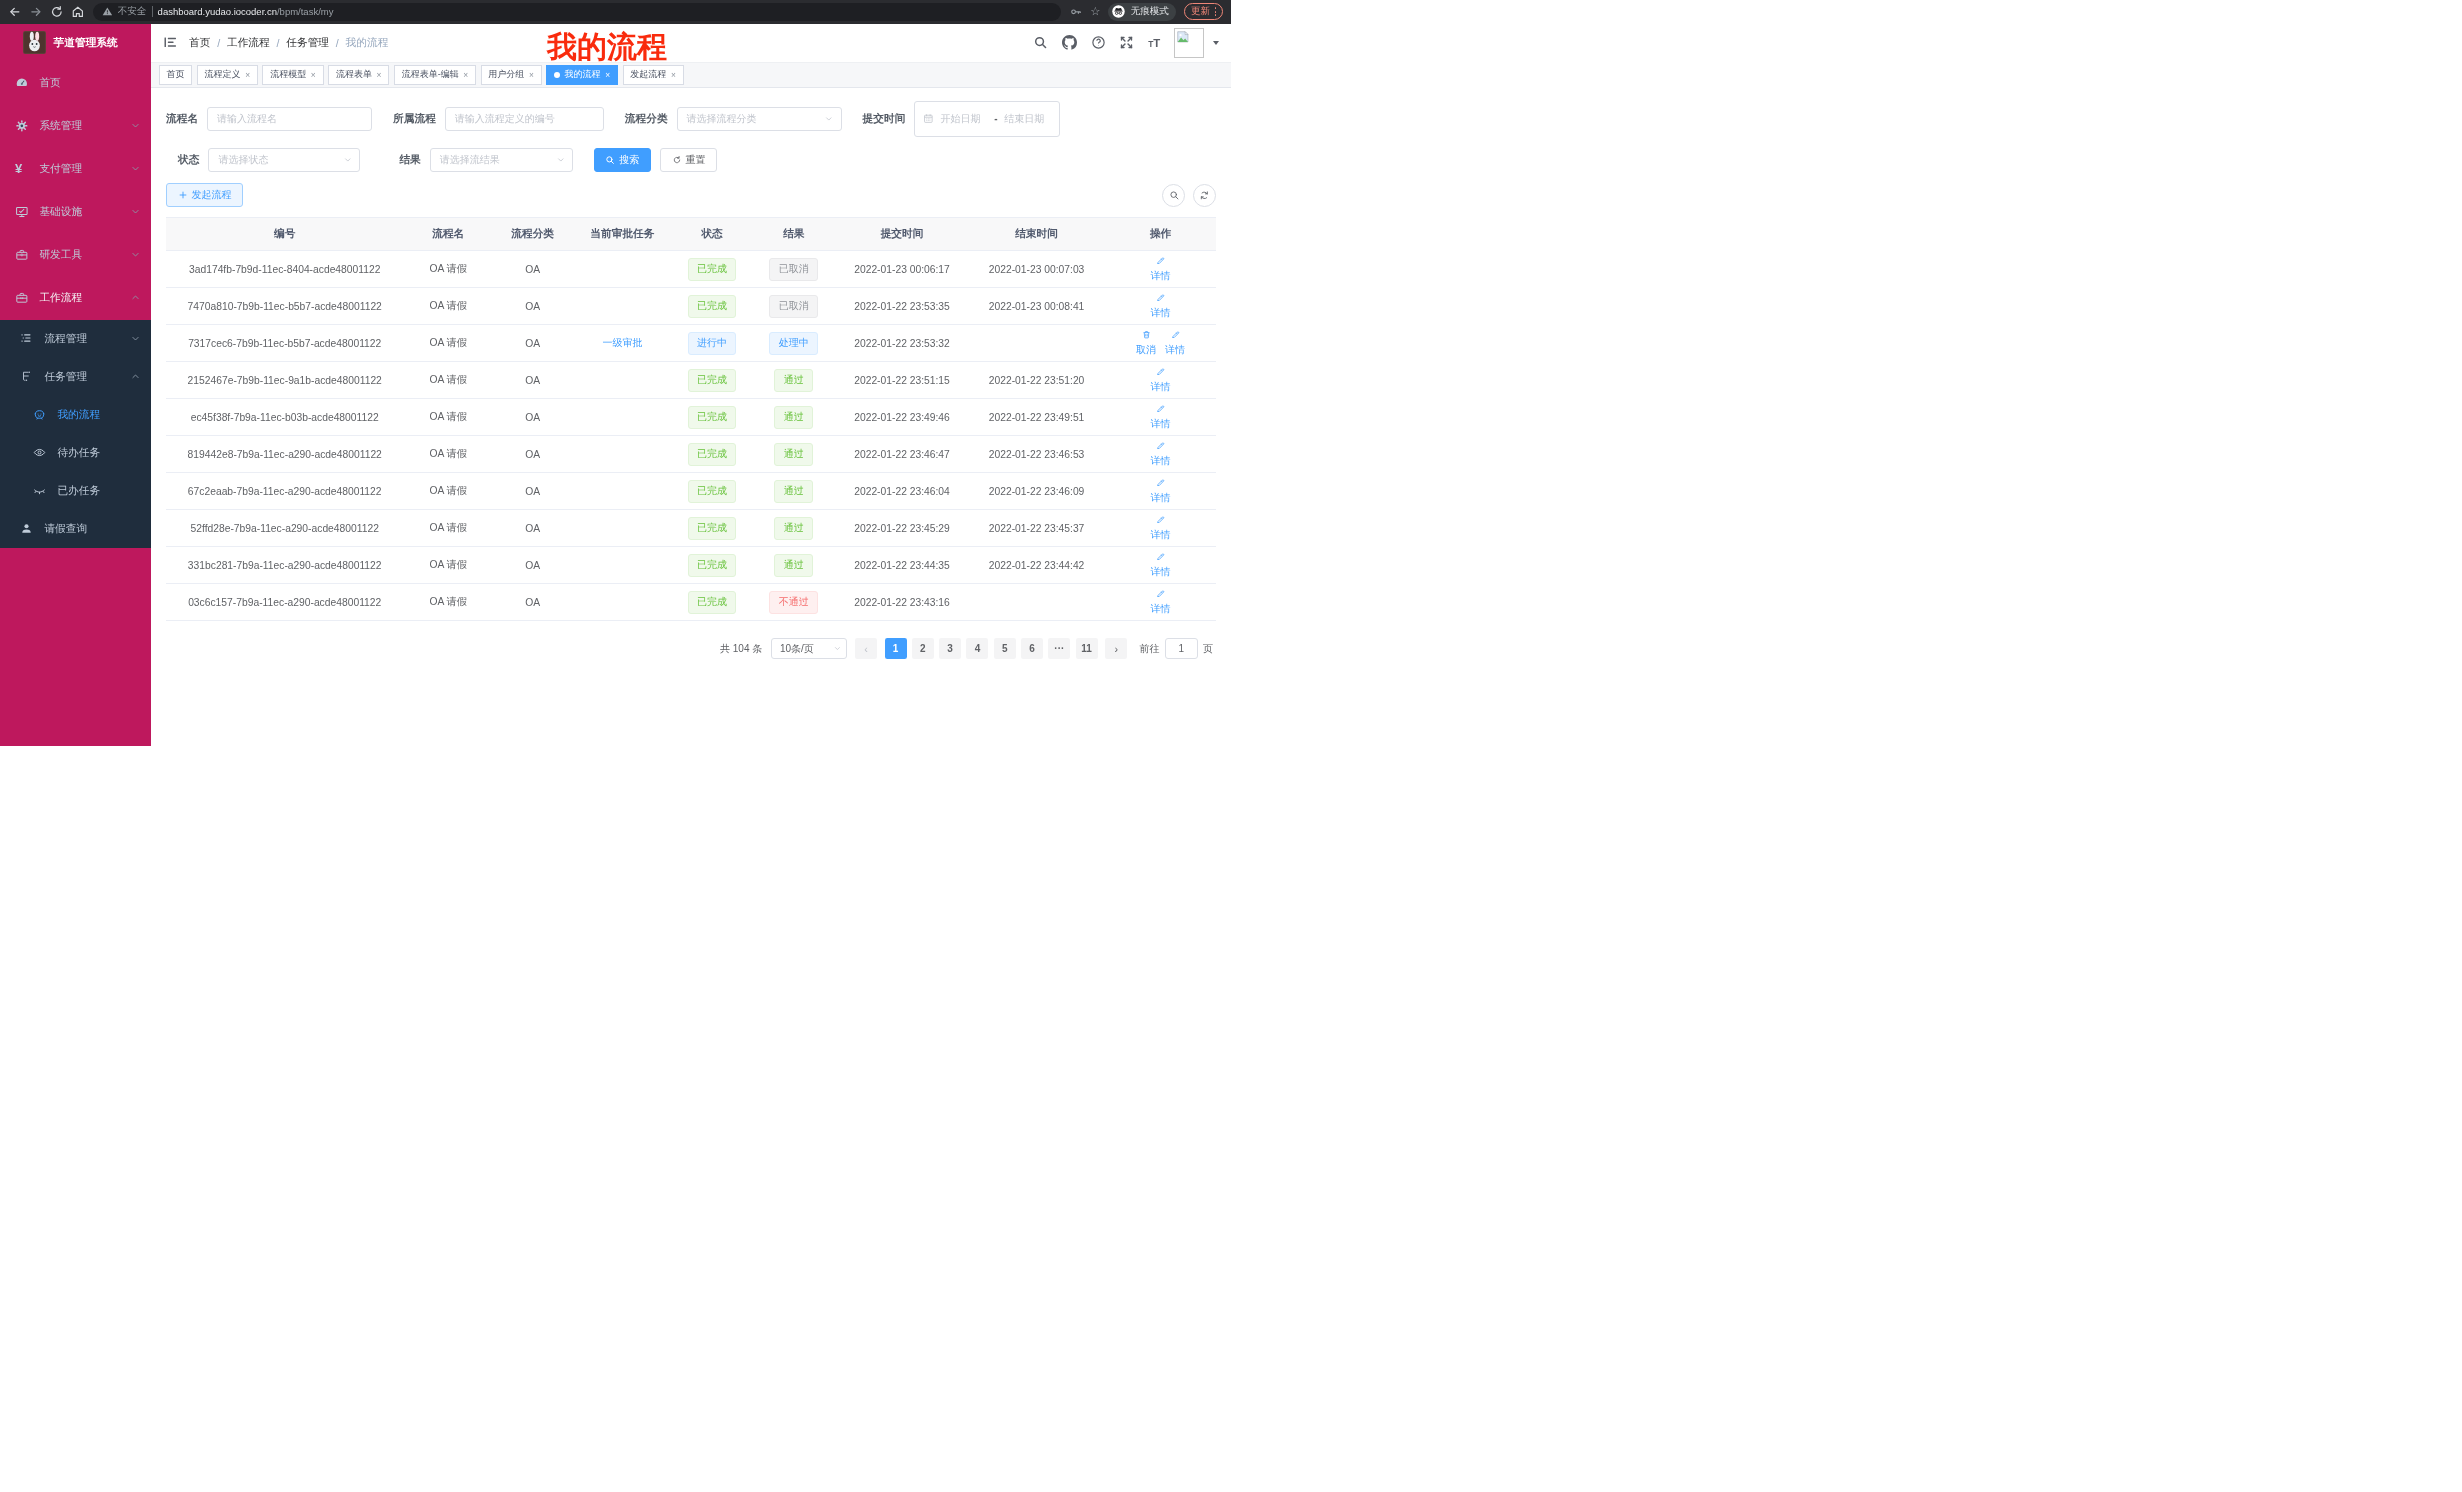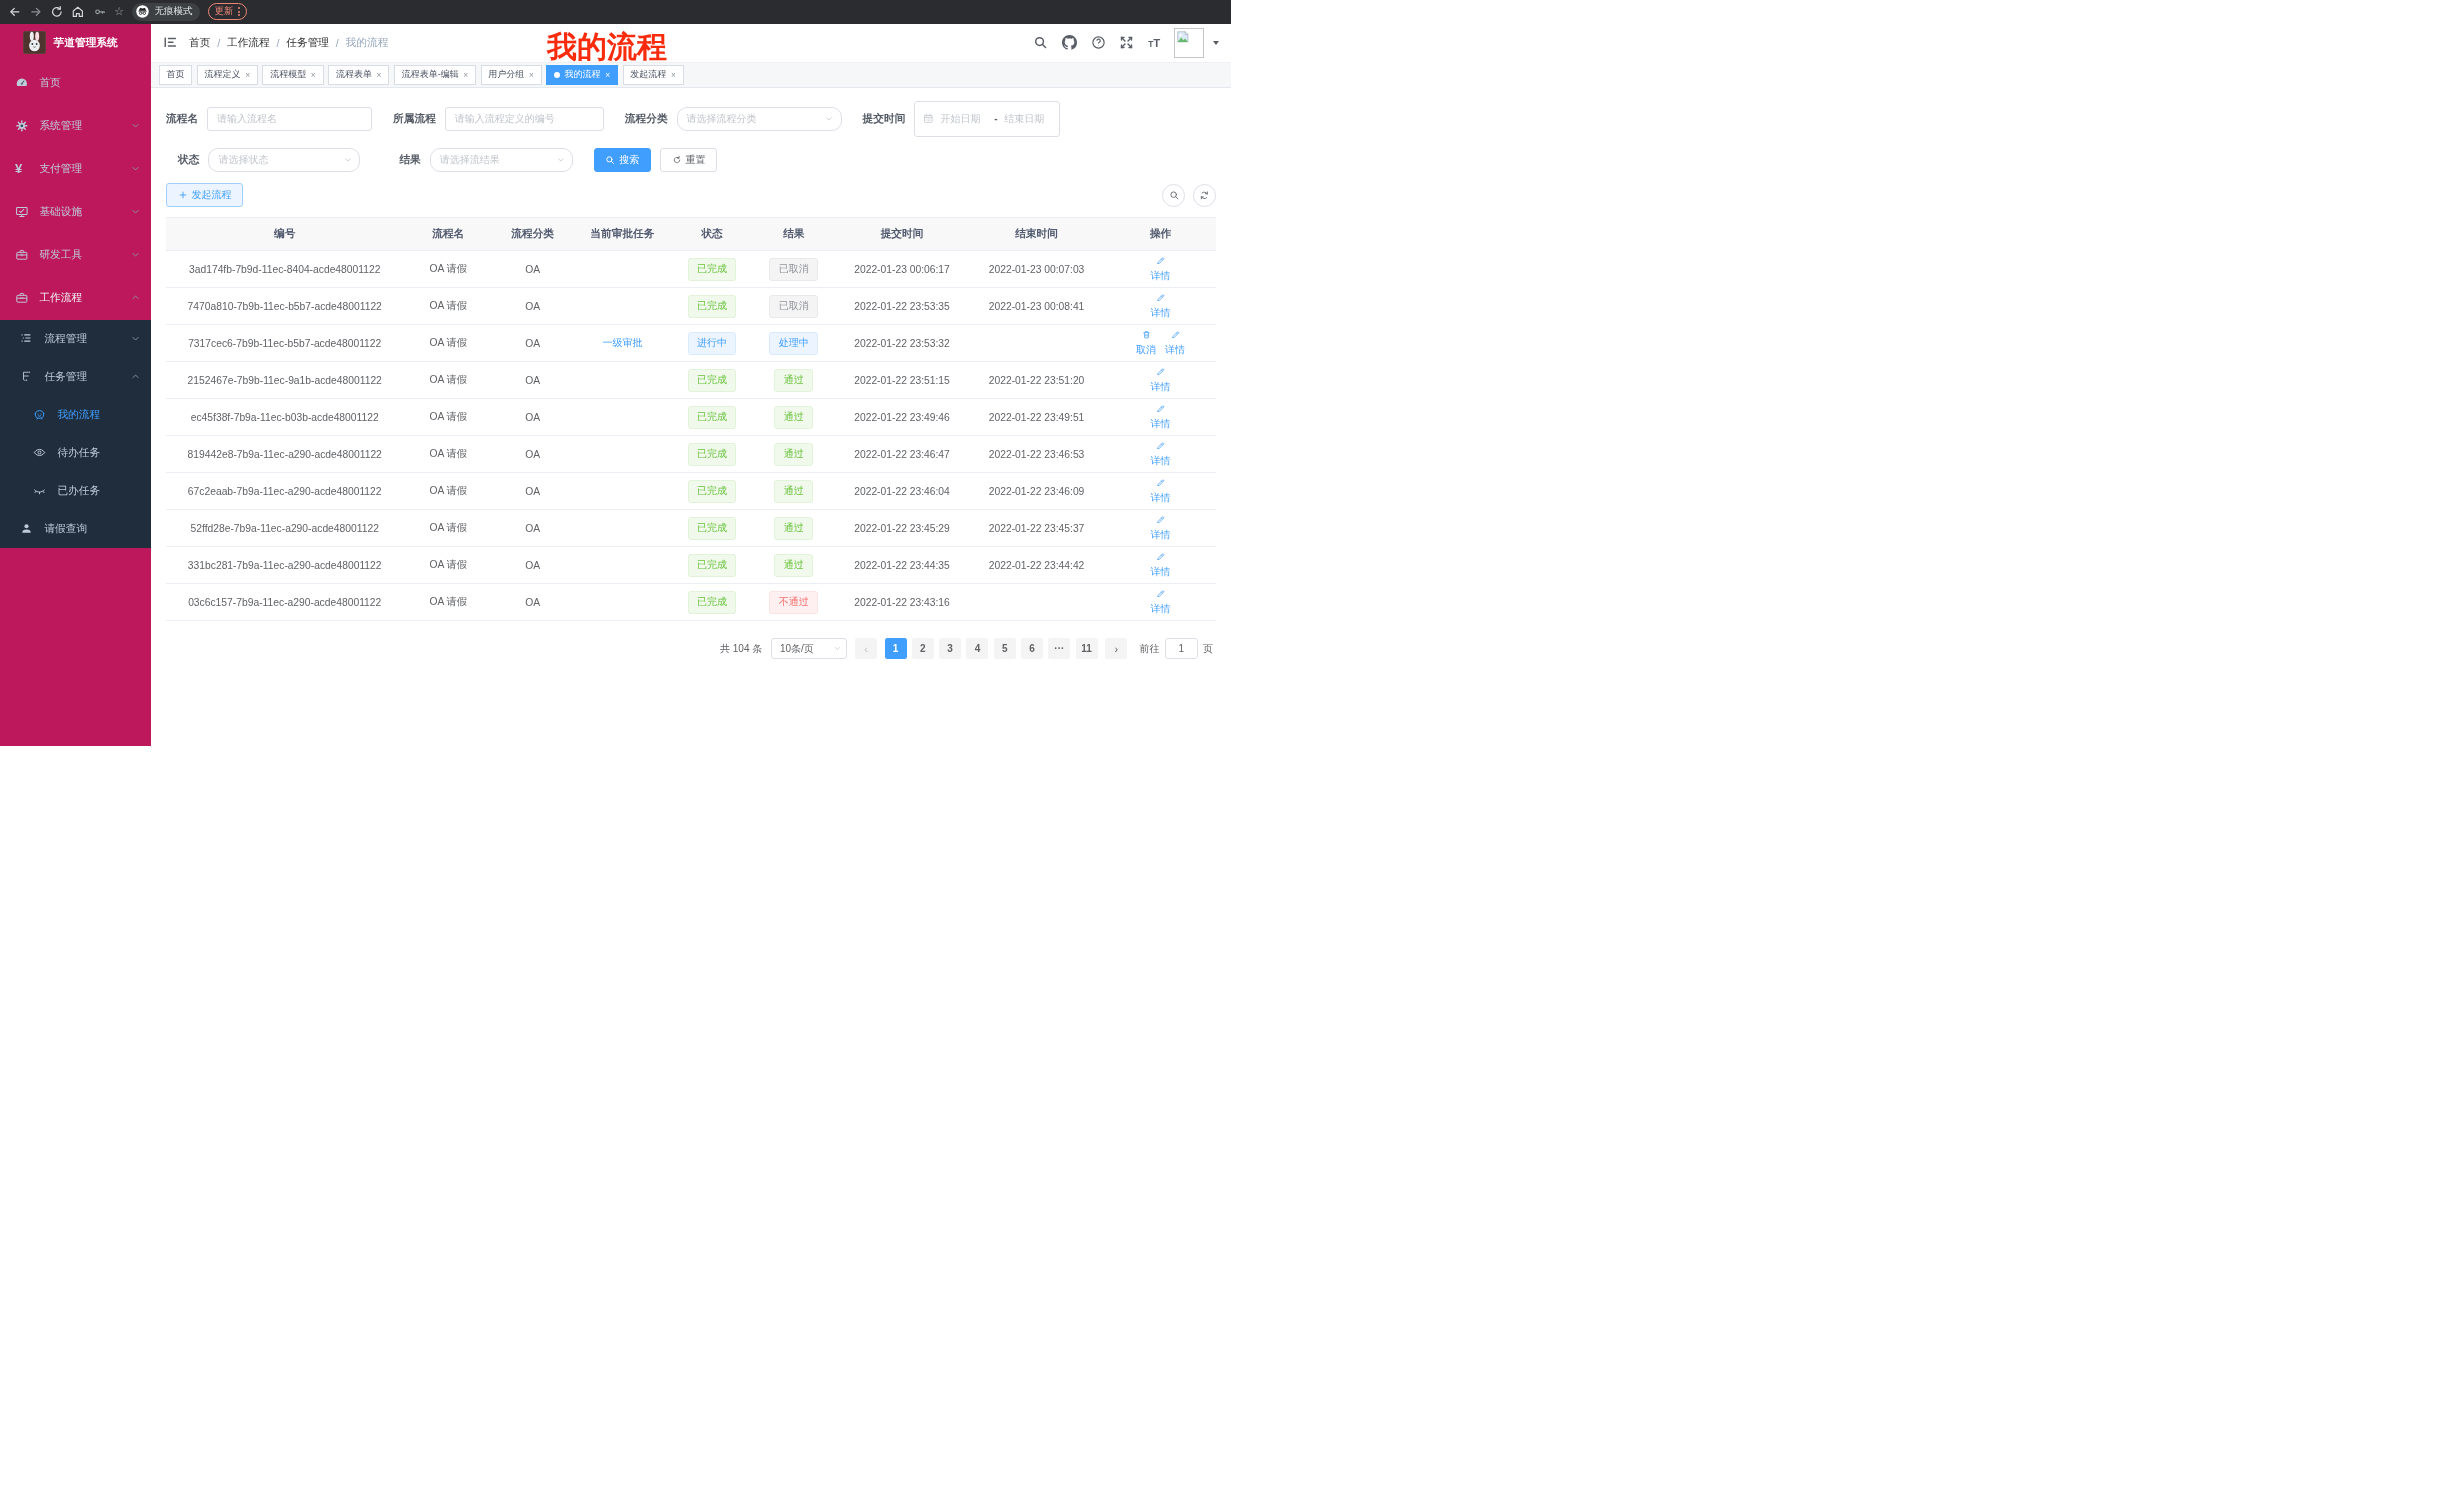--- a/index.html
+++ b/index.html
@@ -63,21 +63,21 @@
   .tag.active .dot { width:6px; height:6px; border-radius:50%; background:#fff; }
 
   .content { flex:1 1 auto; padding:13px 15px 0 15px; position:relative; }
 
   
   .filter-row { display:flex; align-items:center; margin-bottom:11.4px; }
   .f-item { display:flex; align-items:center; margin-right:21px; }
   .f-label { font-size:10.7px; font-weight:600; color:#555c66; margin-right:9px; white-space:nowrap; }
   .inp { height:24px; border:0.8px solid #dcdfe6; border-radius:3px; background:#fff; font-size:10px; color:#606266; padding:0 9px; outline:none; }
   .inp::placeholder { color:#c0c4cc; }
-  .sel { height:24px; border:0.8px solid #dcdfe6; border-radius:10px; background:#fff; display:flex; align-items:center; justify-content:space-between; padding:0 7.6px 0 9px; font-size:10px; color:#c0c4cc; cursor:pointer; }
+  .sel { height:24px; border:0.8px solid #dcdfe6; border-radius:3px; background:#fff; display:flex; align-items:center; justify-content:space-between; padding:0 7.6px 0 9px; font-size:10px; color:#c0c4cc; cursor:pointer; }
   .sel .sel-caret { width:7.6px; height:7.6px; color:#c0c4cc; }
   .daterange { height:36px; border:0.8px solid #dcdfe6; border-radius:3px; background:#fff; display:flex; align-items:center; padding:0 7.6px; gap:6.8px; font-size:10px; color:#c0c4cc; cursor:text; }
   .daterange .cal { width:10.7px; height:10.7px; color:#c0c4cc; }
   .daterange .dash { color:#606266; font-weight:bold; }
   .btn { height:24px; border-radius:3px; font-size:10px; display:inline-flex; align-items:center; gap:3.8px; padding:0 10.7px; cursor:pointer; border:0.8px solid #dcdfe6; background:#fff; color:#606266; }
   .btn svg { width:10px; height:10px; }
   .btn.primary { background:#409eff; border-color:#409eff; color:#fff; }
   .btn.plain-primary { background:#ecf5ff; border-color:#a0cfff; color:#409eff; }
 
   .toolbar-row { display:flex; align-items:center; margin-bottom:10px; }
@@ -125,20 +125,30 @@
         <path d="M5 12h13"></path>
         <path d="M13 6l6 6-6 6"></path>
       </svg>
     <svg class="nav-ico" viewBox="0 0 24 24" fill="none" stroke="#d6d9dd" stroke-width="2.1" stroke-linecap="round">
         <path d="M19.5 12a7.5 7.5 0 1 1-2.2-5.3"></path>
         <path d="M18 2.8v4.4h-4.4" fill="none"></path>
       </svg>
     <svg class="nav-ico" viewBox="0 0 24 24" fill="none" stroke="#d6d9dd" stroke-width="2">
         <path d="M4 10.5L12 4l8 6.5V20h-5.5v-5h-5v5H4z"></path>
       </svg>
+    <div class="omnibox">
+      <svg width="10.7" height="10.7" viewBox="0 0 24 24">
+          <path d="M12 3.5L22.5 20.5H1.5z" fill="#9aa0a6"></path>
+          <rect x="11" y="9.5" width="2" height="5.2" fill="#1e1f23"></rect>
+          <rect x="11" y="16.2" width="2" height="2" fill="#1e1f23"></rect>
+        </svg>
+      <span>不安全</span>
+      <span class="divider"></span>
+      <span><span class="host">dashboard.yudao.iocoder.cn</span><span class="path">/bpm/task/my</span></span>
+    </div>
     <svg class="nav-ico" viewBox="0 0 24 24" fill="none" stroke="#9aa0a6" stroke-width="2">
         <circle cx="8" cy="12" r="3.2"></circle>
         <path d="M11.2 12h9"></path>
         <path d="M16.5 12v3.2"></path>
         <path d="M19.6 12v2.2"></path>
       </svg>
     <span class="star">☆</span>
     <div class="incog">
       <svg width="15" height="15" viewBox="0 0 24 24">
           <circle cx="12" cy="12" r="10" fill="#fff"></circle>

